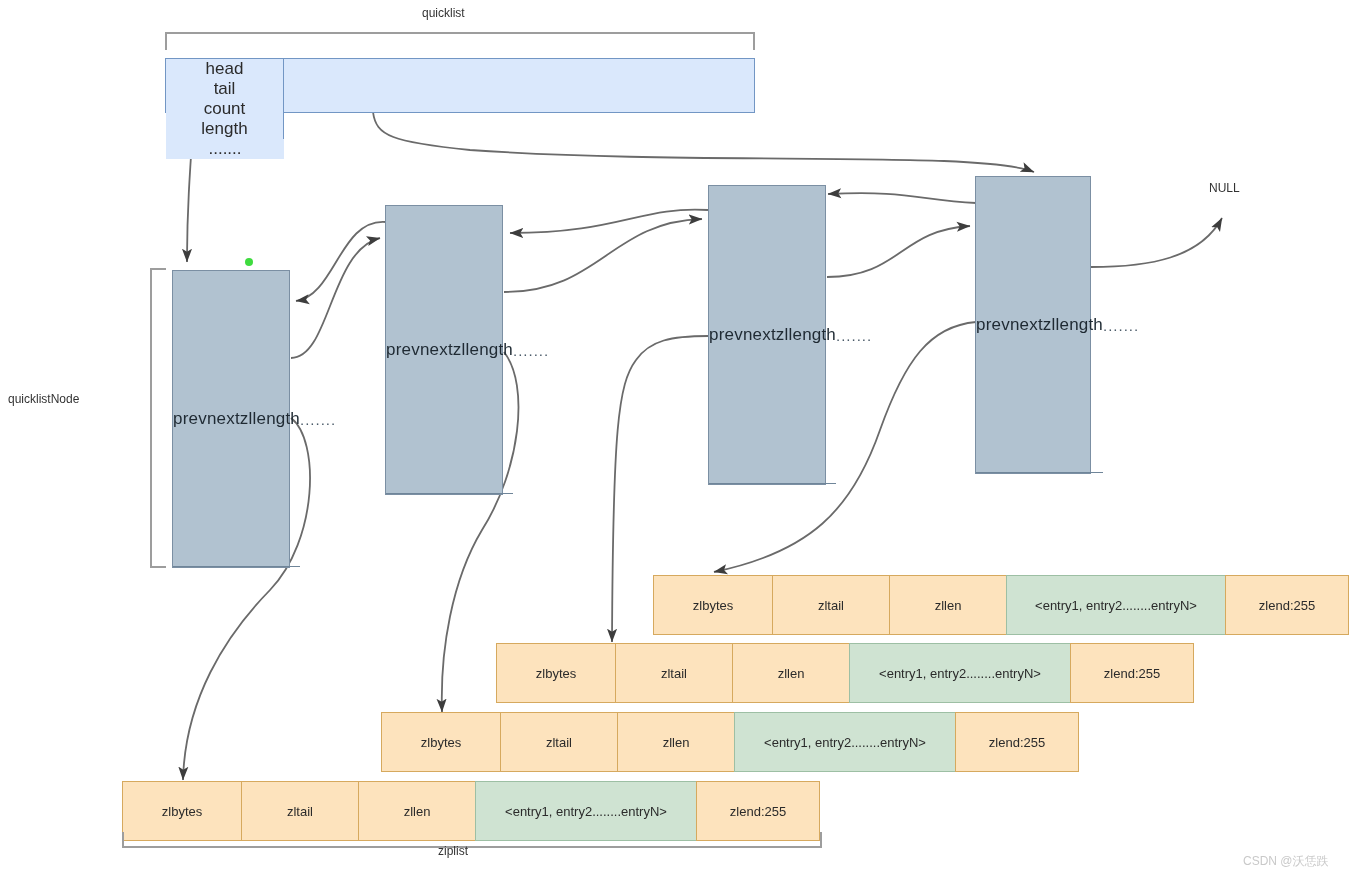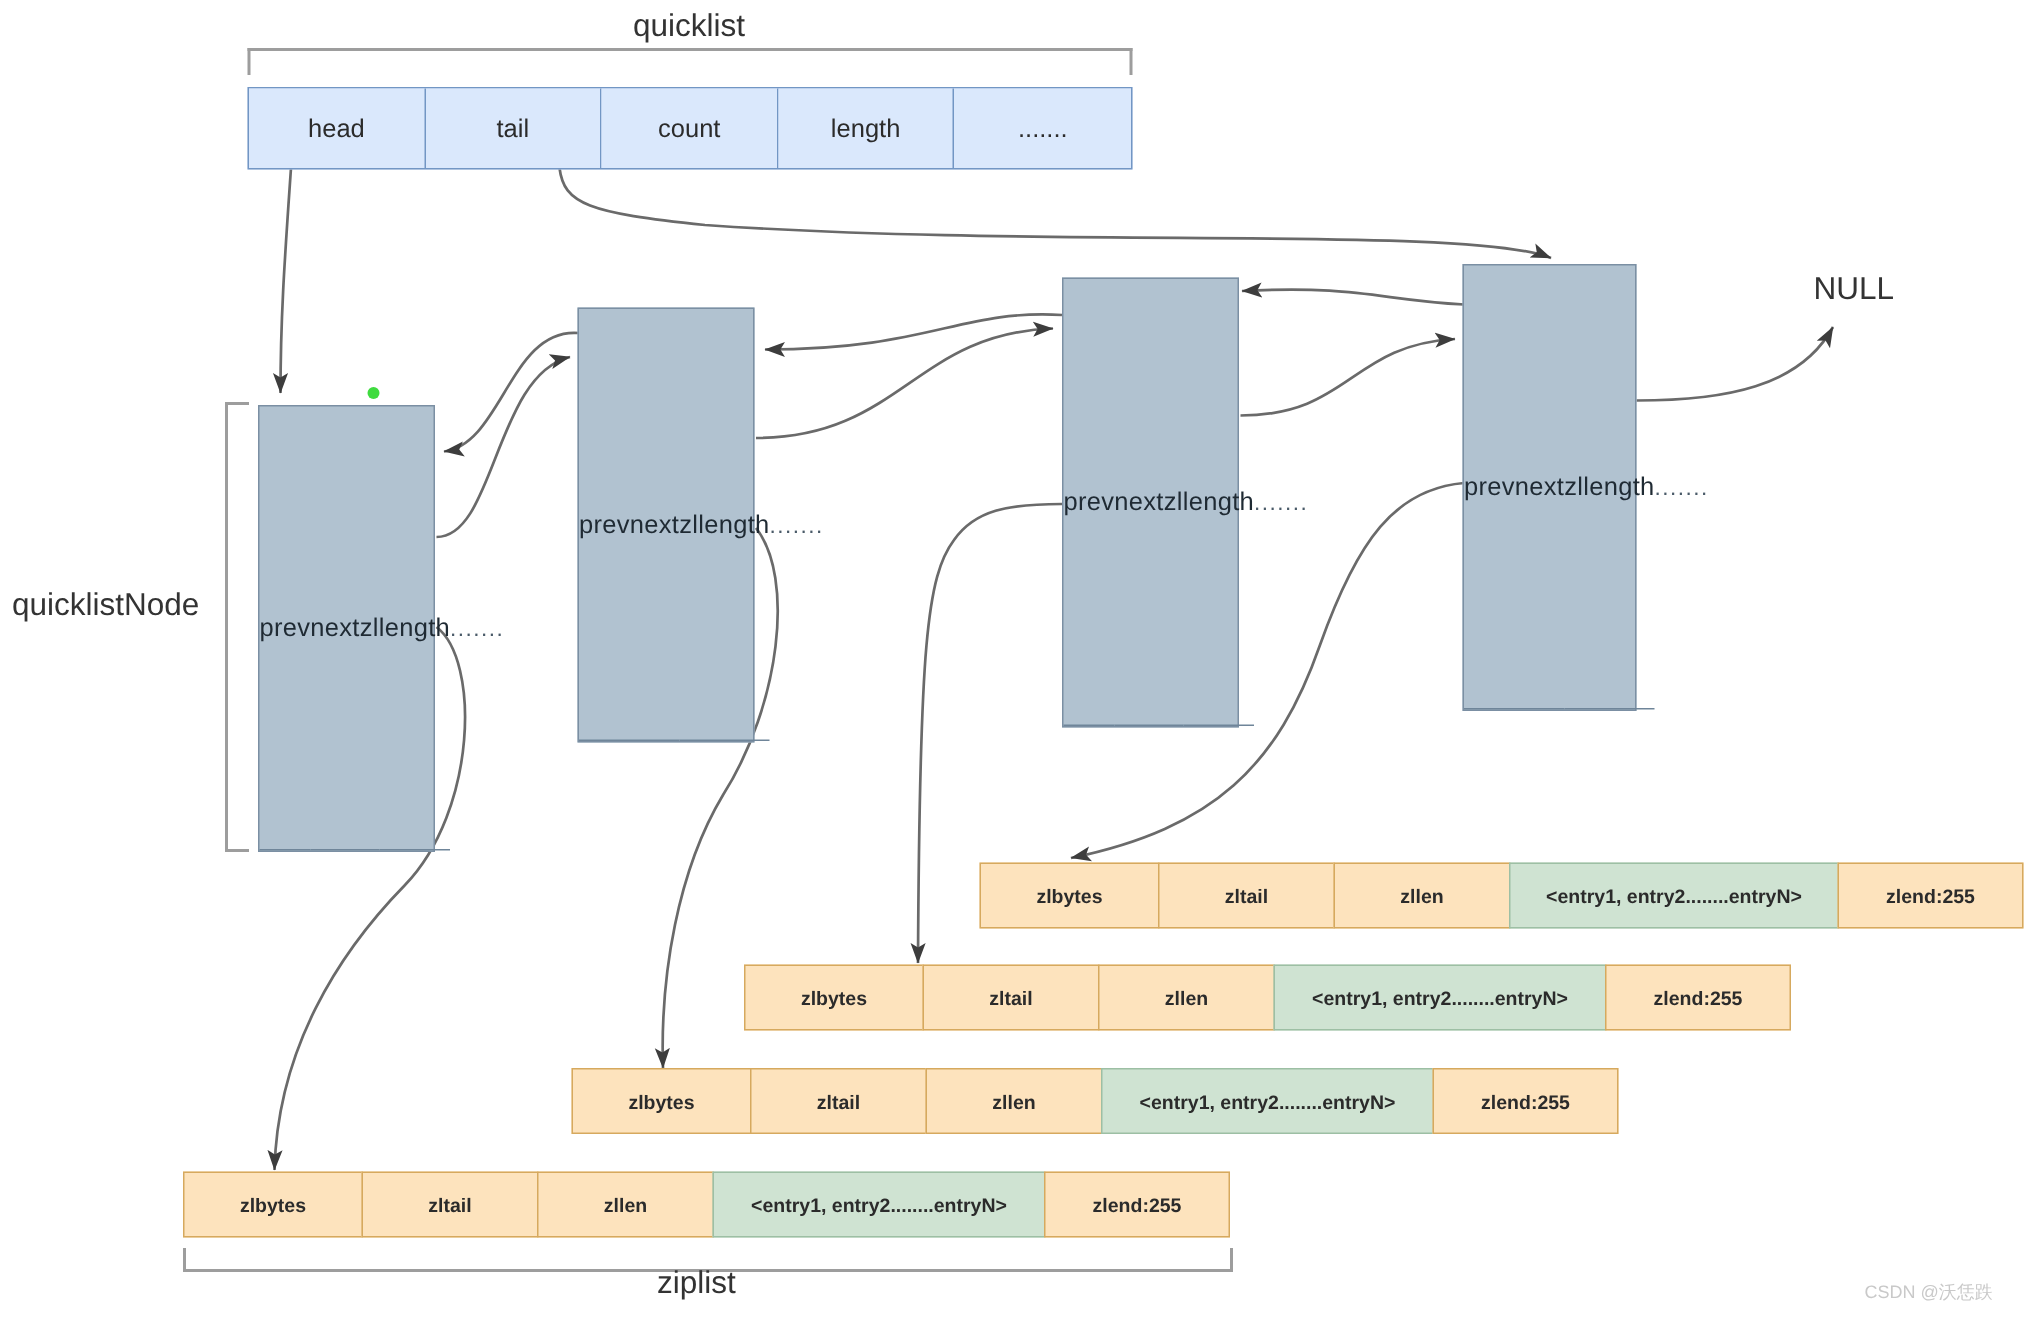--- a/index.html
+++ b/index.html
@@ -27,20 +27,21 @@
     pointer-events: none;
   }
 
   
   .ql-struct {
     position: absolute;
     display: flex;
     border: 1px solid #7296c4;
     box-sizing: border-box;
     background: #dae8fc;
+    flex-direction: column;
   }
   .ql-cell {
     display: flex;
     align-items: center;
     justify-content: center;
     border-right: 1px solid #7296c4;
     box-sizing: border-box;
     font-size: 17px;
     color: #2b2b2b;
     background: #dae8fc;
@@ -71,23 +72,22 @@
   .node-cell.dots {
     color: #4a5a68;
     font-size: 15px;
     letter-spacing: 1px;
   }
 
   
   .zl-row {
     position: absolute;
     display: flex;
-    height: 44px;
-    box-sizing: border-box;
-    font-weight: bold;
+    height: 60px;
+    box-sizing: border-box;
   }
   .zl-cell {
     display: flex;
     align-items: center;
     justify-content: center;
     box-sizing: border-box;
     border: 1px solid #d6a95e;
     background: #fde3bd;
     font-size: 13px;
     color: #2b2b2b;
@@ -95,21 +95,21 @@
   }
   .zl-cell:first-child { margin-left: 0; }
   .zl-cell.entries {
     background: #cfe3d2;
     border-color: #9dbfa4;
   }
 
   
   .label {
     position: absolute;
-    font-size: 21px;
+    font-size: 12px;
     color: #333333;
     white-space: nowrap;
   }
 
   
   .bracket-top {
     position: absolute;
     border: 2px solid #9d9d9d;
     border-bottom: none;
     box-sizing: border-box;

